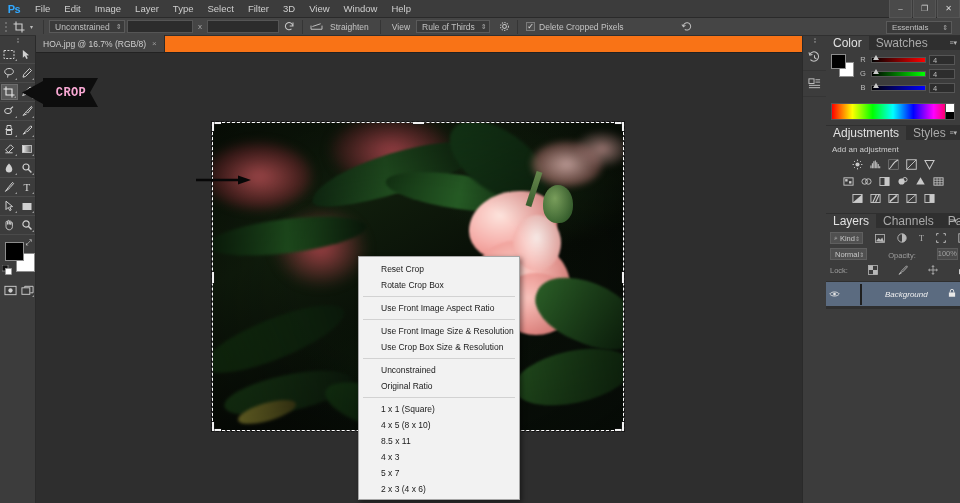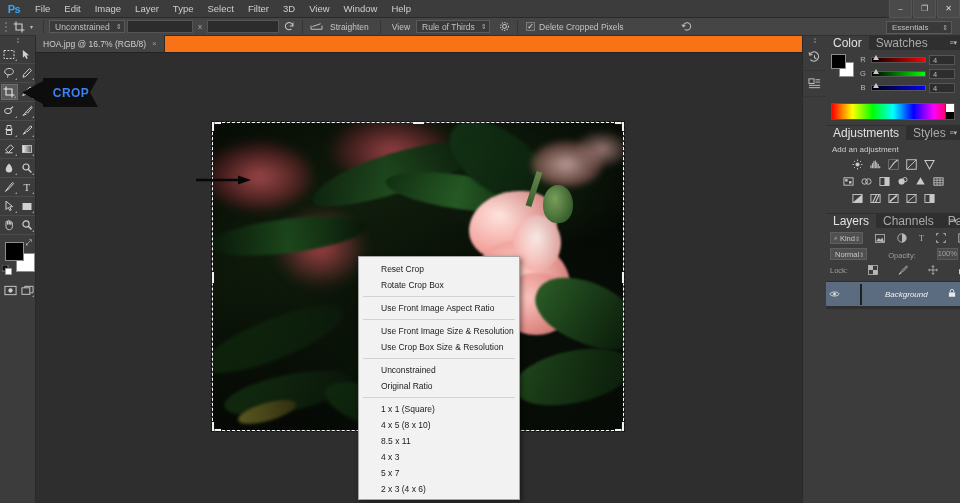--- a/index.html
+++ b/index.html
@@ -144,22 +144,22 @@
   .he.t,.he.b{ width:11px; height:2px; }
   .he.l,.he.r{ width:2px; height:11px; }
 
   
   #crop-callout{
     position:absolute; left:22px; top:78px; width:76px; height:29px; z-index:40;
   }
   #crop-callout .lbl{
     position:absolute; left:22px; top:0; width:54px; height:29px;
     display:flex; align-items:center; justify-content:center;
-    font-size:12px; font-weight:bold; color:#3b82f6; letter-spacing:.4px;
-    font-family:Liberation Sans, sans-serif;
+    font-size:12px; font-weight:bold; color:#f9a8d4; letter-spacing:.4px;
+    font-family:Liberation Mono, monospace;
   }
   #arrow-callout{
     position:absolute; left:160px; top:122px; width:56px; height:10px; z-index:40;
   }
 
   
   #ctxmenu{
     position:absolute; left:322px; top:203px; width:162px;
     background:#f2f2f2; border:1px solid #a6a6a6;
     box-shadow:2px 2px 5px rgba(0,0,0,.45);

